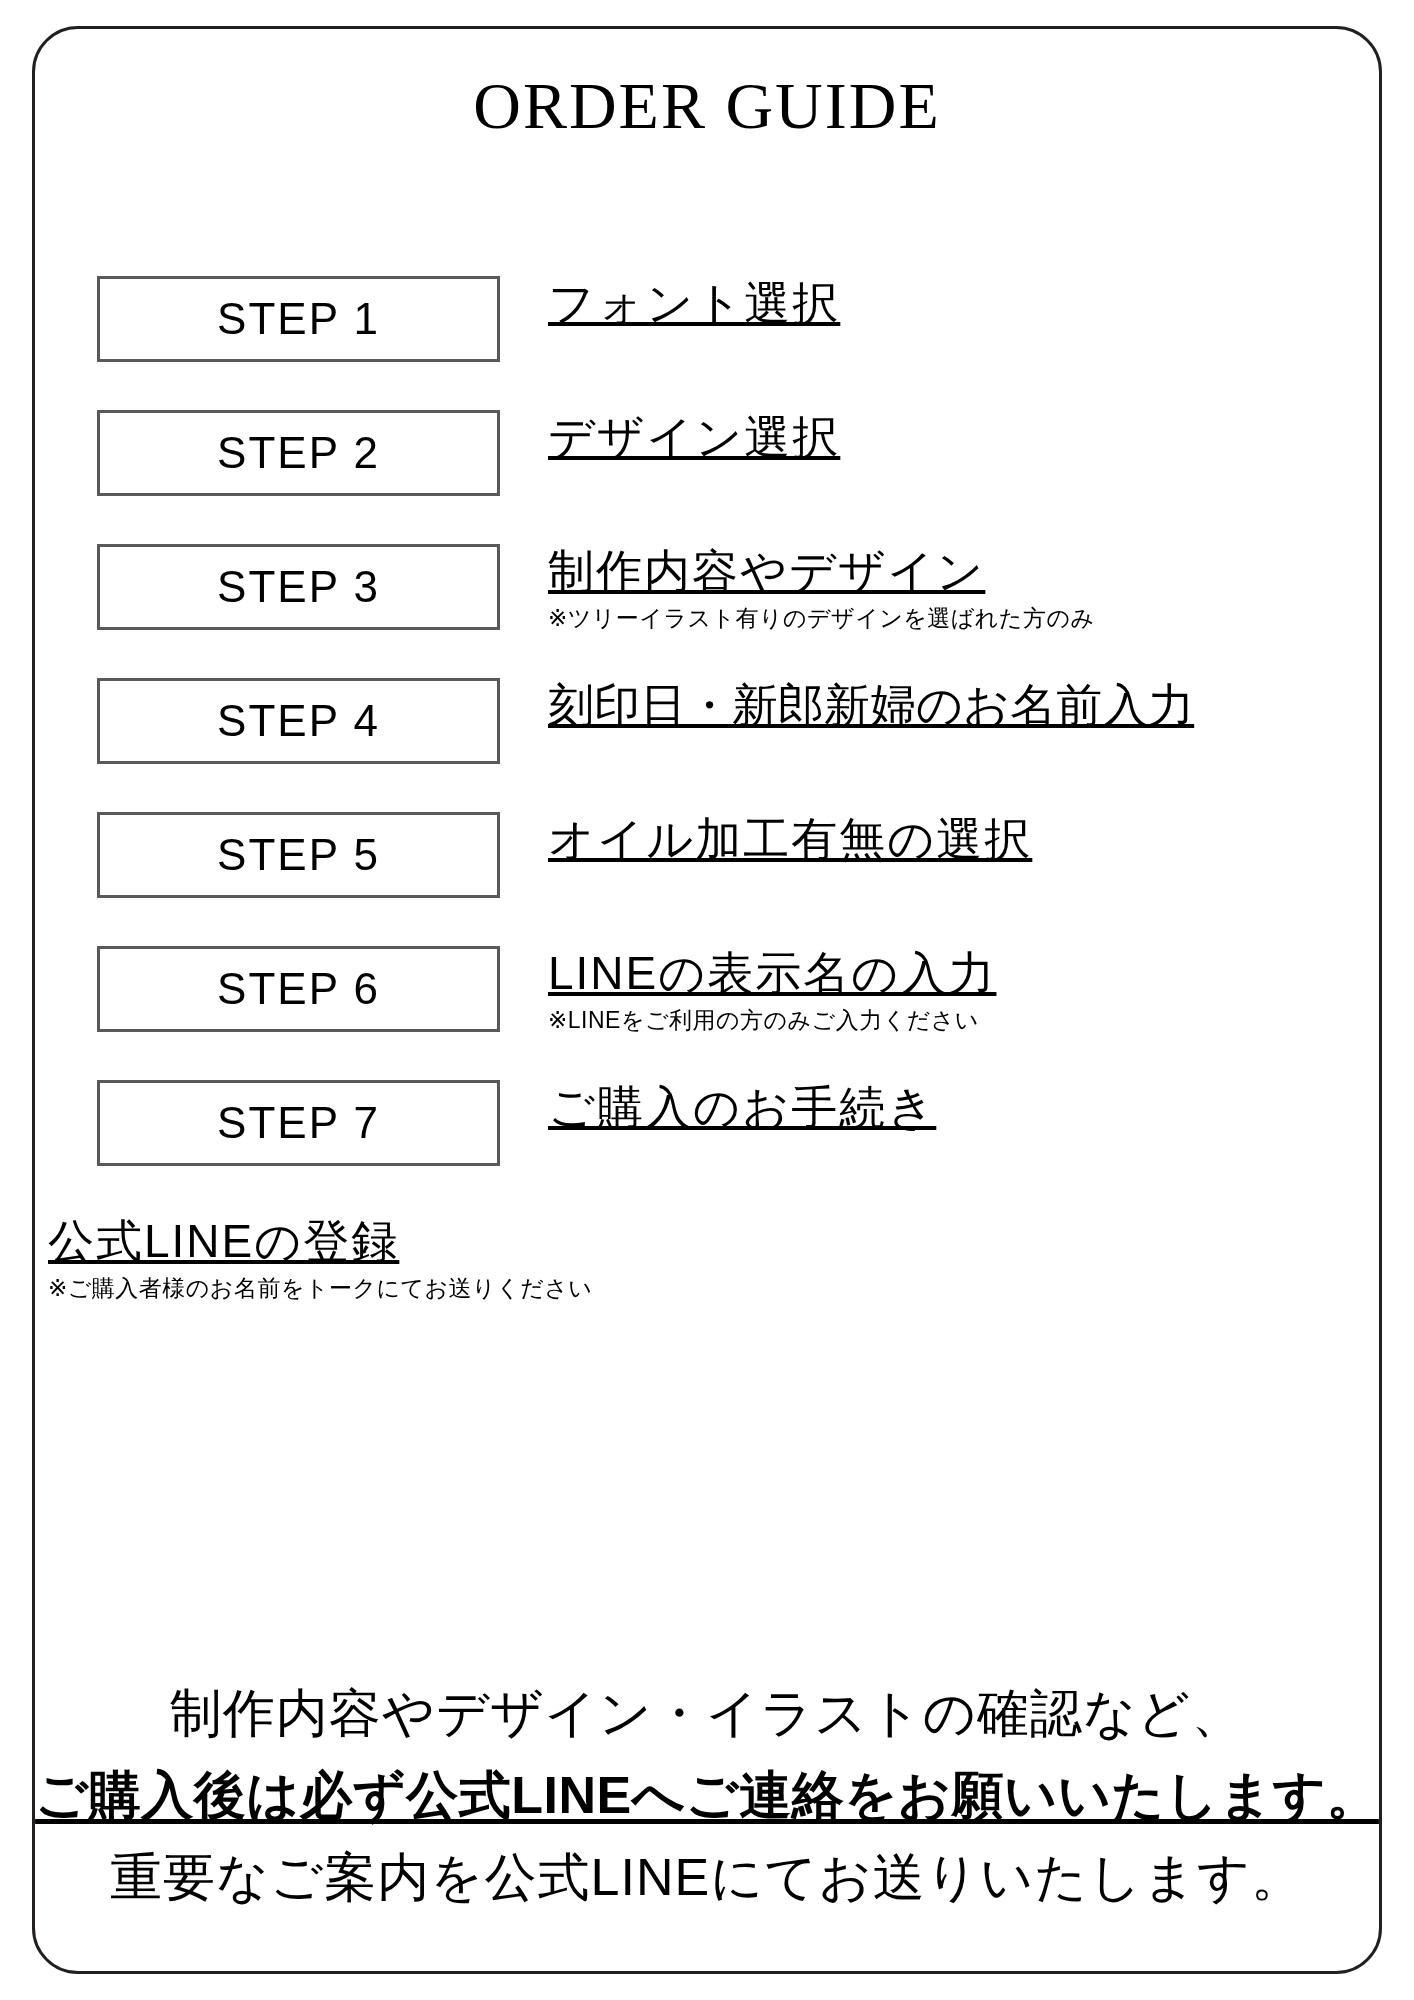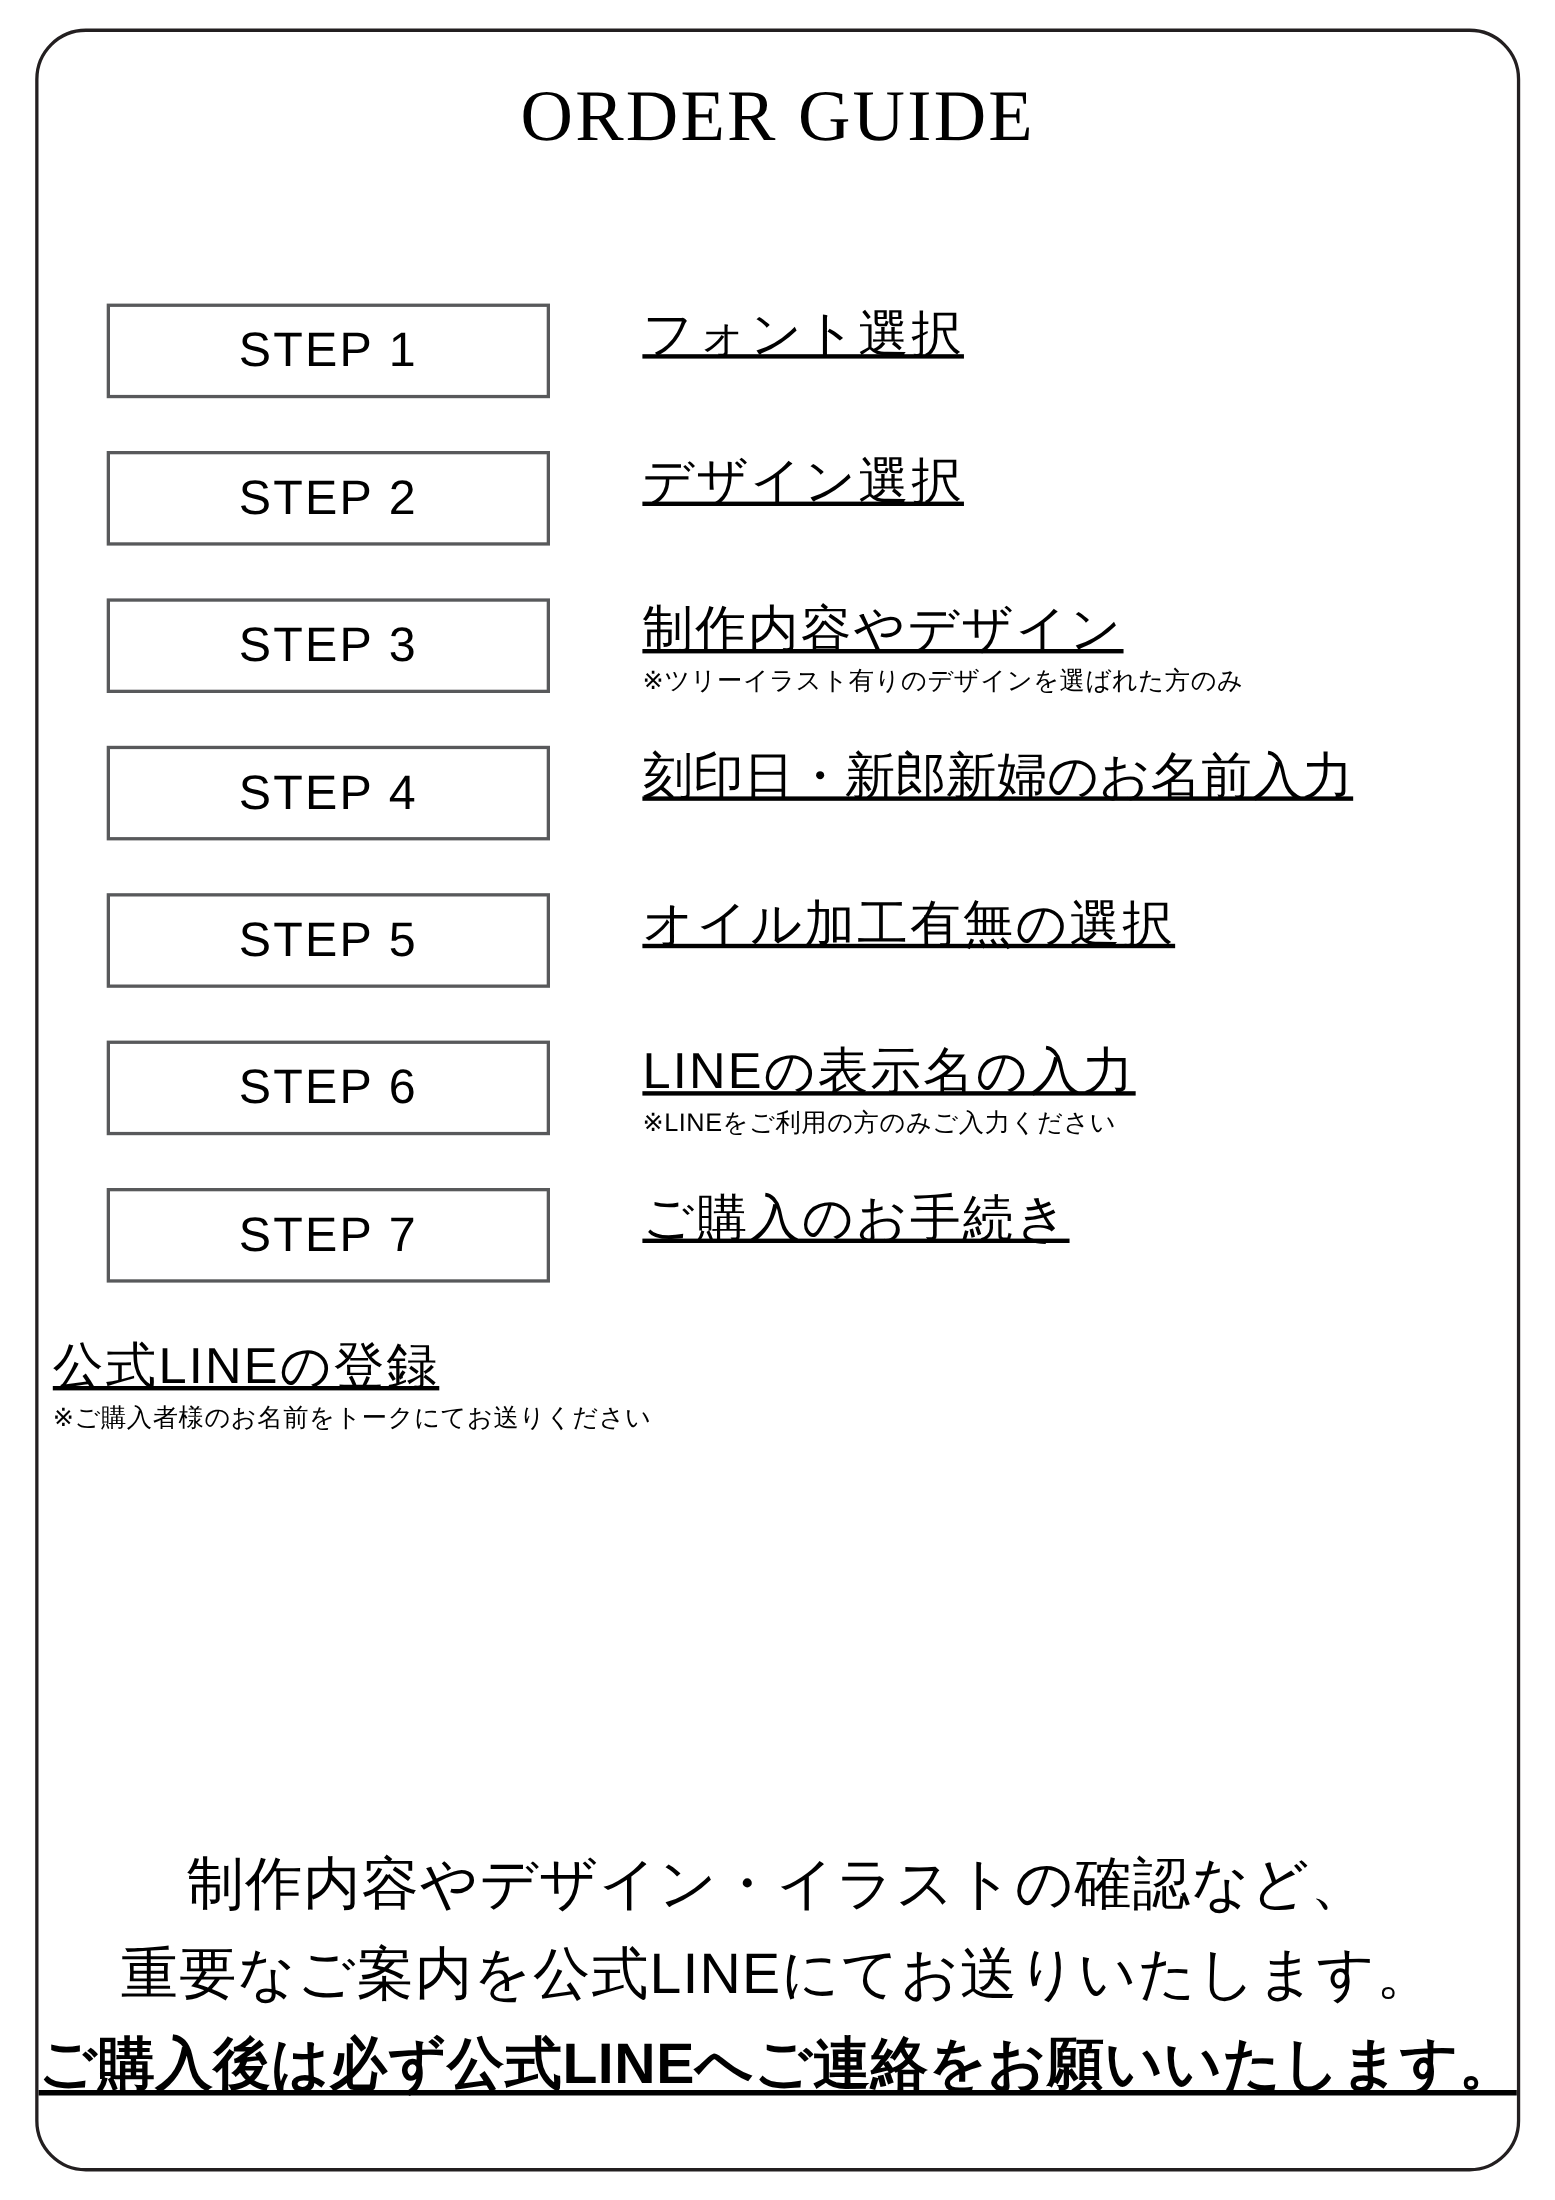--- a/index.html
+++ b/index.html
@@ -49,21 +49,20 @@
     position: absolute;
     left: 0;
     top: 276px;
     width: 100%;
   }
   .step-row {
     position: relative;
     display: flex;
     align-items: flex-start;
     height: 134px;
-    gap: 36px;
   }
   .step-box {
     flex: 0 0 auto;
     margin-left: 97px;
     width: 403px;
     height: 86px;
     border: 3px solid #58595b;
     box-sizing: border-box;
     display: flex;
     align-items: center;
@@ -207,16 +206,16 @@
       <div class="step-text">
         <div class="step-main">公式LINEの登録</div>
         <div class="step-note">※ご購入者様のお名前をトークにてお送りください</div>
       </div>
     </div>
 
   </div>
 
   <div class="footer">
     <div class="footer-line">制作内容やデザイン・イラストの確認など、</div>
+    <div class="footer-line emphasis">ご購入後は必ず公式LINEへご連絡をお願いいたします。</div>
     <div class="footer-line">重要なご案内を公式LINEにてお送りいたします。</div>
-    <div class="footer-line emphasis">ご購入後は必ず公式LINEへご連絡をお願いいたします。</div>
   </div>
 </div>
 
 </body></html>

